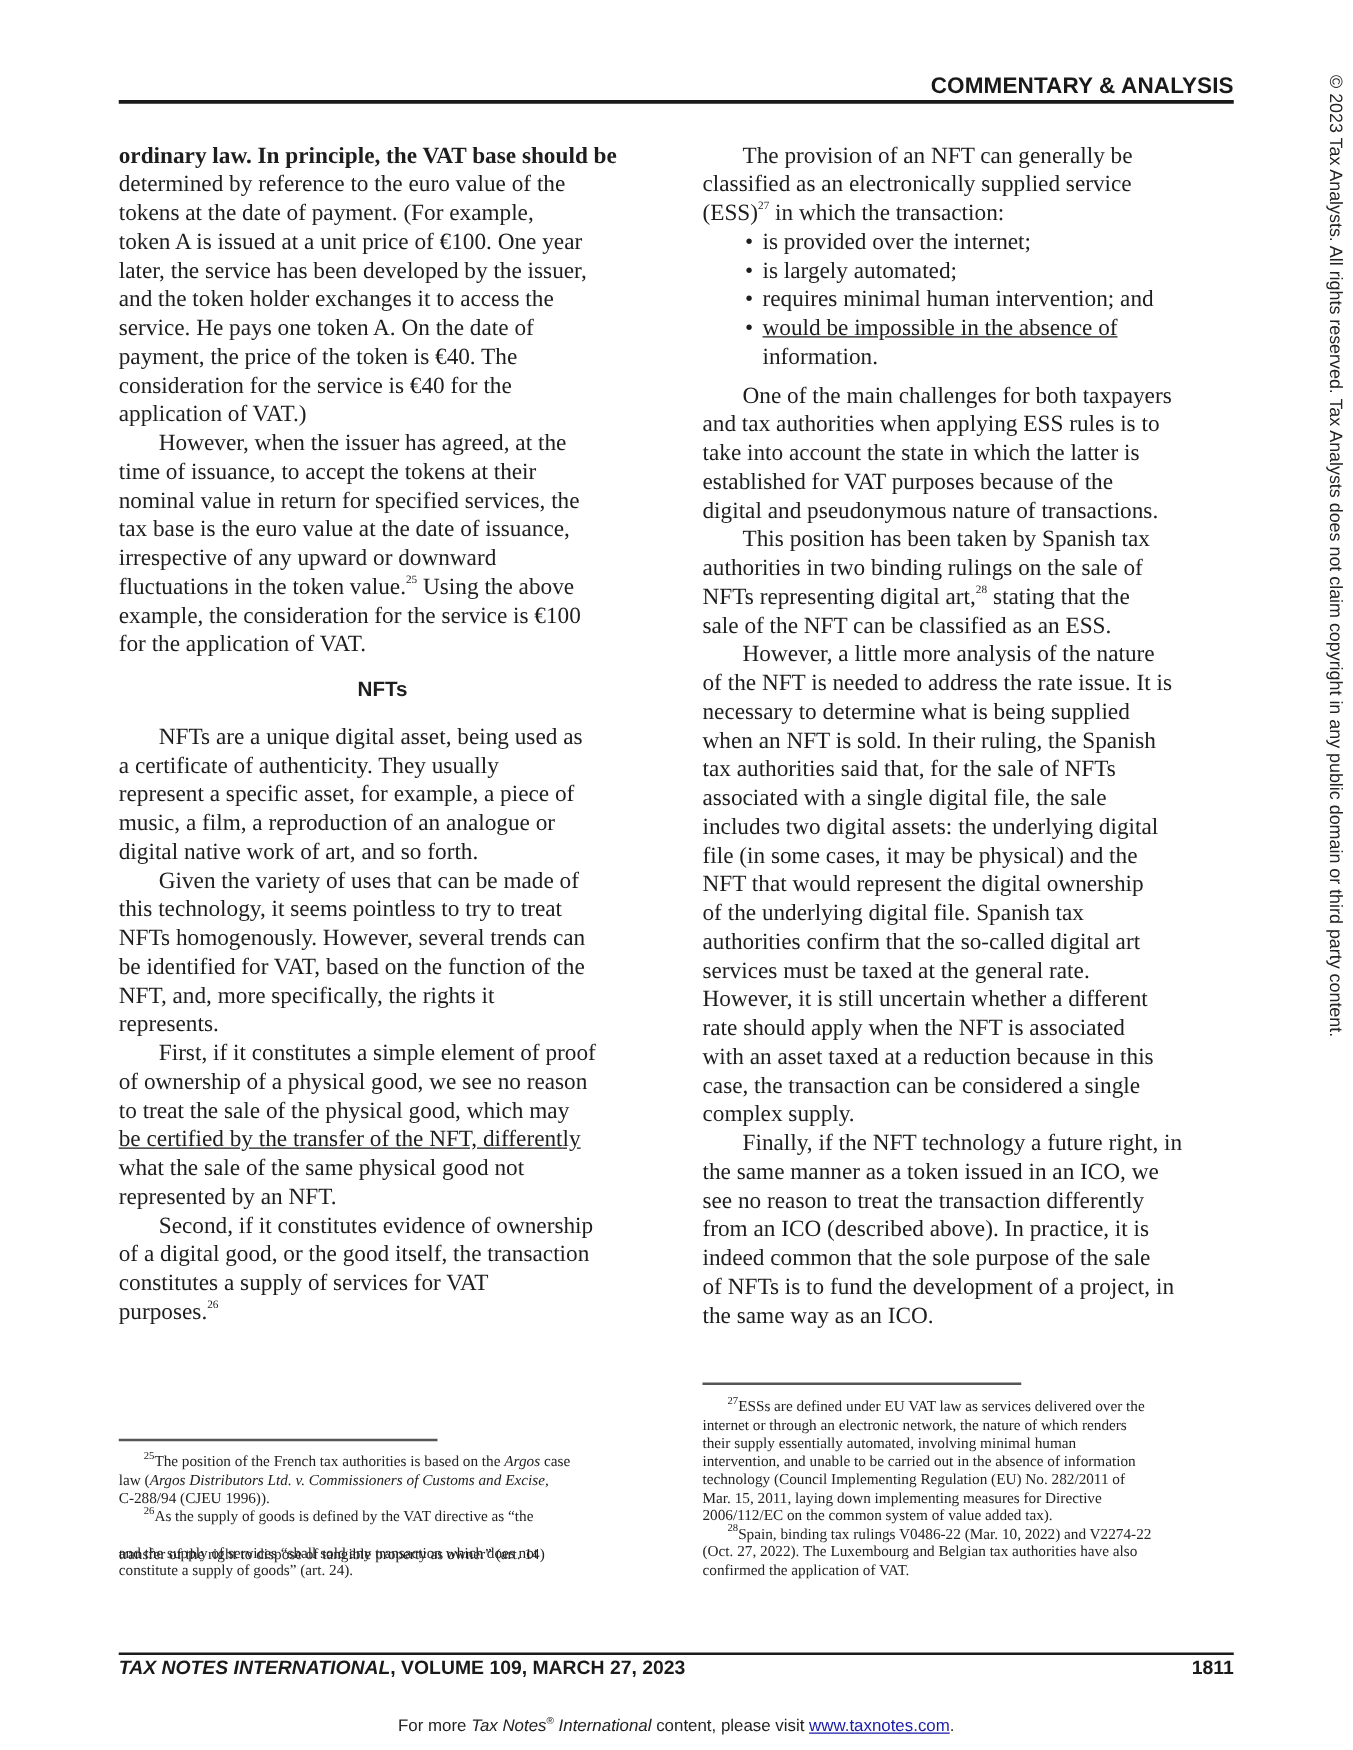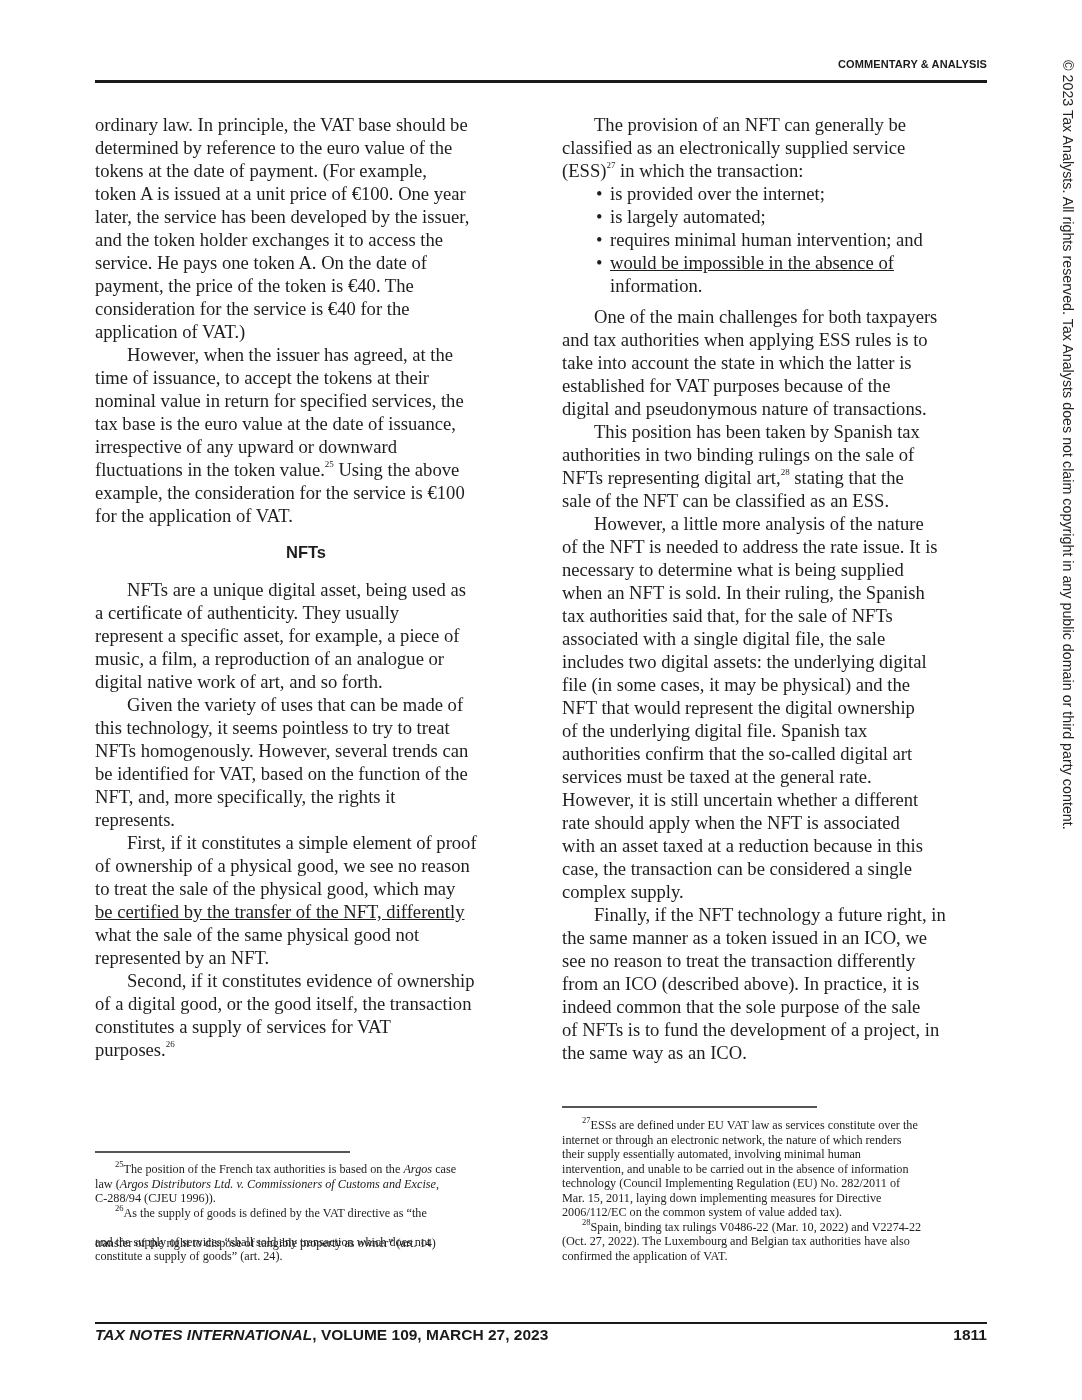--- a/index.html
+++ b/index.html
@@ -1,21 +1,21 @@
 <!DOCTYPE html>
 <html><head>
 <meta charset="utf-8">
 <style>
   html, body { margin: 0; padding: 0; background: #ffffff; }
   body { width: 1082px; height: 1400px; position: relative; overflow: hidden; color: #1e1e1e; }
   .page { position: absolute; left: 0; top: 0; width: 1082px; height: 1400px; }
 
   .running-head {
     position: absolute; right: 95px; top: 58px;
-    font-family: "Liberation Sans", sans-serif; font-weight: bold; font-size: 11px;
+    font-family: "Liberation Sans", sans-serif; font-weight: bold; font-size: 18px;
     letter-spacing: 0.1px; color: #1a1a1a;
   }
   .head-rule { position: absolute; left: 95px; top: 80px; width: 892px; height: 3px; background: #1a1a1a; }
 
   .col { position: absolute; font-family: "Liberation Serif", "DejaVu Serif", serif; font-size: 18.6px; color: #1e1e1e; }
   .col-left { left: 95px; top: 113px; width: 422px; }
   .col-right { left: 562px; top: 113px; width: 422px; }
 
   .line { position: absolute; left: 0; white-space: nowrap; line-height: 23px; height: 23px; }
   .line.indent { left: 32px; }
@@ -60,21 +60,21 @@
 </style>
 </head>
 <body>
 
 <div class="page">
 
   <div class="running-head">COMMENTARY &amp; ANALYSIS</div>
   <div class="head-rule"></div>
 
   <div class="col col-left" id="col-left">
-      <div class="line" style="top: 0px;"><span>ordinary law. In principle, the VAT base should be</span></div>
+      <div class="line" style="top: 0px; font-weight: bold;"><span>ordinary law. In principle, the VAT base should be</span></div>
       <div class="line" style="top: 23px;"><span>determined by reference to the euro value of the</span></div>
       <div class="line" style="top: 46px;"><span>tokens at the date of payment. (For example,</span></div>
       <div class="line" style="top: 69px;"><span>token A is issued at a unit price of €100. One year</span></div>
       <div class="line" style="top: 92px;"><span>later, the service has been developed by the issuer,</span></div>
       <div class="line" style="top: 115px;"><span>and the token holder exchanges it to access the</span></div>
       <div class="line" style="top: 138px;"><span>service. He pays one token A. On the date of</span></div>
       <div class="line" style="top: 161px;"><span>payment, the price of the token is €40. The</span></div>
       <div class="line" style="top: 184px;"><span>consideration for the service is €40 for the</span></div>
       <div class="line" style="top: 207px;"><span>application of VAT.)</span></div>
       <div class="line indent" style="top: 230px;"><span>However, when the issuer has agreed, at the</span></div>
@@ -158,31 +158,32 @@
       <div class="fn-line" style="top: 14.5px;"><span>law (</span><i>Argos Distributors Ltd. v. Commissioners of Customs and Excise</i><span>,</span></div>
       <div class="fn-line" style="top: 29px;"><span>C-288/94 (CJEU 1996)).</span></div>
       <div class="fn-line indent" style="top: 43.5px;"><span class="fn-num">26</span><span>As the supply of goods is defined by the VAT directive as “the</span></div>
       <div class="fn-line" style="top: 74px;"><span>transfer of the right to dispose of tangible property as owner” (art. 14)</span></div>
       <div class="fn-line" style="top: 72.5px;"><span>and the supply of services “shall sold any transaction which does not</span></div>
       <div class="fn-line" style="top: 87px;"><span>constitute a supply of goods” (art. 24).</span></div>
     </div>
 
   <div class="fn-rule" style="left:562px; top:1106px; width:255px;"></div>
   <div class="fn-block" id="fn-right" style="left:562px; top:1118px;">
-      <div class="fn-line indent" style="top: 0px;"><span class="fn-num">27</span><span>ESSs are defined under EU VAT law as services constitute over the</span></div>
+      <div class="fn-line indent" style="top: 0px;"><span class="fn-num">27</span><span>ESSs are defined under EU VAT law as services delivered over the</span></div>
       <div class="fn-line" style="top: 14.5px;"><span>internet or through an electronic network, the nature of which renders</span></div>
       <div class="fn-line" style="top: 29px;"><span>their supply essentially automated, involving minimal human</span></div>
       <div class="fn-line" style="top: 43.5px;"><span>intervention, and unable to be carried out in the absence of information</span></div>
       <div class="fn-line" style="top: 58px;"><span>technology (Council Implementing Regulation (EU) No. 282/2011 of</span></div>
       <div class="fn-line" style="top: 72.5px;"><span>Mar. 15, 2011, laying down implementing measures for Directive</span></div>
       <div class="fn-line" style="top: 87px;"><span>2006/112/EC on the common system of value added tax).</span></div>
       <div class="fn-line indent" style="top: 101.5px;"><span class="fn-num">28</span><span>Spain, binding tax rulings V0486-22 (Mar. 10, 2022) and V2274-22</span></div>
       <div class="fn-line" style="top: 116px;"><span>(Oct. 27, 2022). The Luxembourg and Belgian tax authorities have also</span></div>
       <div class="fn-line" style="top: 130.5px;"><span>confirmed the application of VAT.</span></div>
     </div>
 
   <div class="foot-rule"></div>
   <div class="foot-journal"><i>TAX NOTES INTERNATIONAL</i><span>, VOLUME 109, MARCH 27, 2023</span></div>
   <div class="foot-page">1811</div>
 
+  <div class="promo"><span>For more </span><i>Tax Notes</i><sup>®</sup><i> International</i><span> content, please visit </span><a>www.taxnotes.com</a><span>.</span></div>
 
   <div class="side-notice">© 2023 Tax Analysts. All rights reserved. Tax Analysts does not claim copyright in any public domain or third party content.</div>
 </div>
 
 </body></html>

